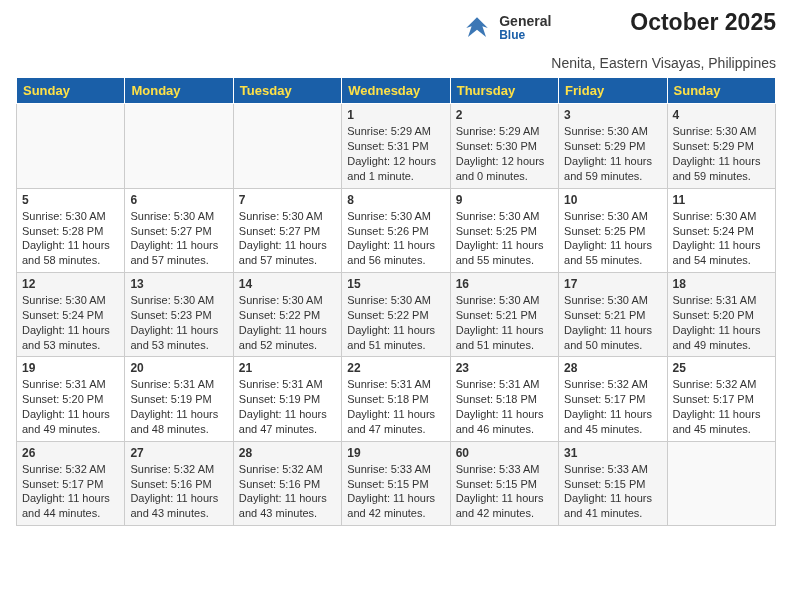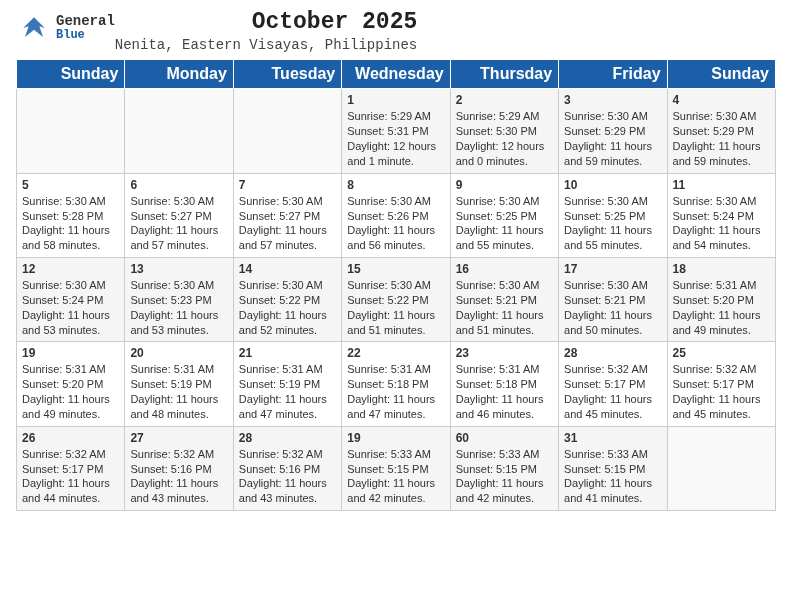--- a/index.html
+++ b/index.html
@@ -11,50 +11,49 @@
       overflow: hidden;
     }
     .page {
       width: 792px;
       height: 612px;
       padding: 10px 16px 10px 16px;
       background: #fff;
     }
     .header {
       display: flex;
-      justify-content: flex-start;
+      justify-content: flex-end;
       align-items: flex-start;
       margin-bottom: 6px;
-      font-family: Liberation Mono, monospace;
     }
     .title-block {
       text-align: right;
     }
     .month-title {
       font-size: 23px;
       font-weight: bold;
       color: #222;
       line-height: 1.1;
     }
     .location {
       font-size: 14px;
       color: #444;
-      margin-top: 2px;
+      margin-top: 20px;
     }
     .calendar {
       width: 100%;
       border-collapse: collapse;
       table-layout: fixed;
     }
     .calendar thead th {
       background: #1a5fa8;
-      color: #ffffff;
-      text-align: right;
+      color: #fde047;
+      text-align: left;
       padding: 5px 6px;
-      font-size: 16px;
+      font-size: 13px;
       font-weight: bold;
       border: 1px solid #fff;
     }
     .calendar tbody td {
       vertical-align: top;
       padding: 4px 5px;
       border: 1px solid #ccc;
       font-size: 10px;
       color: #333;
       height: 84px;

